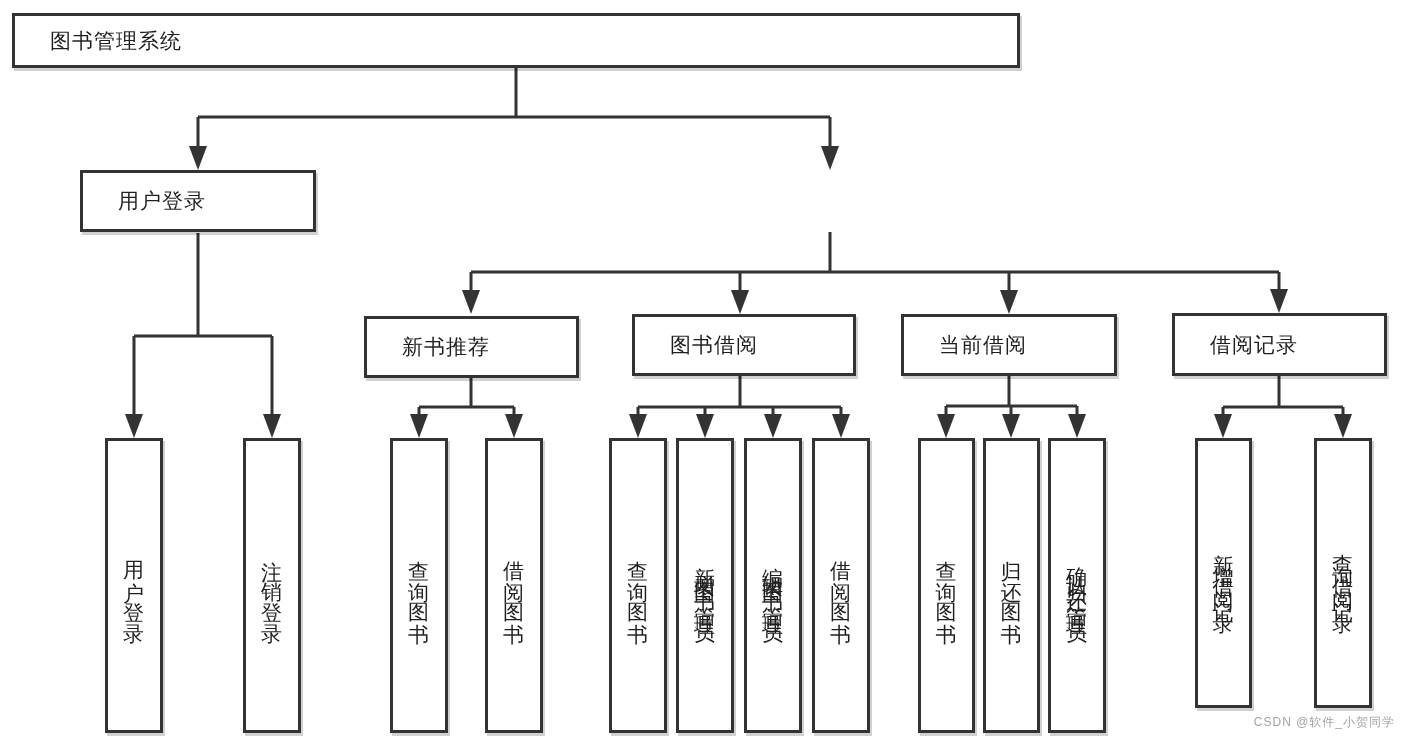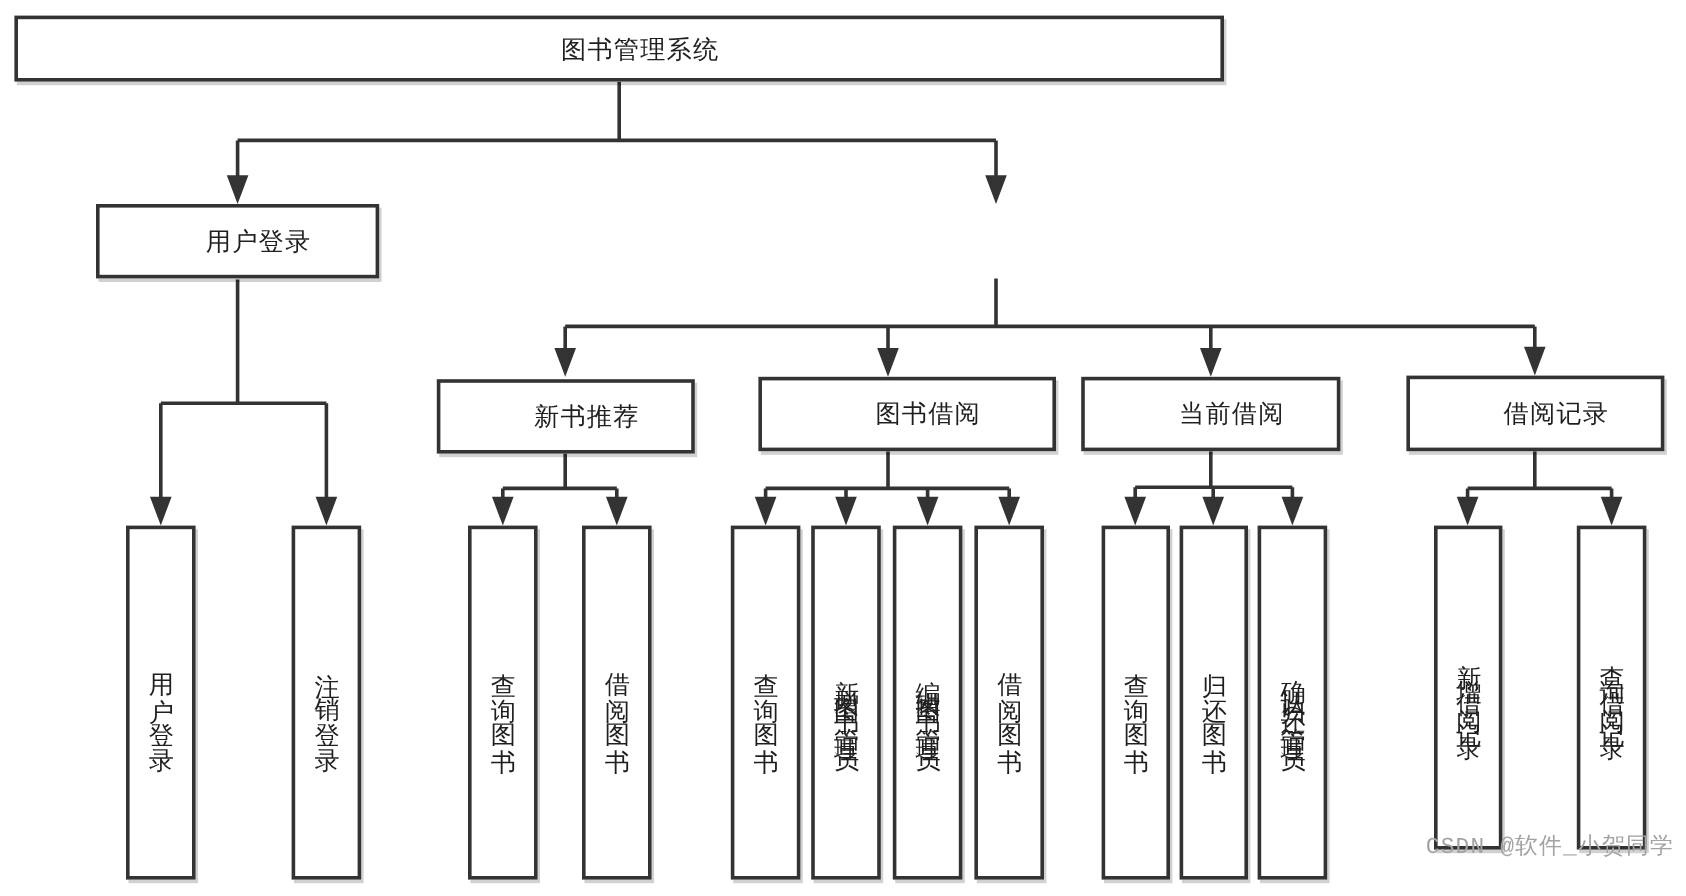--- a/index.html
+++ b/index.html
@@ -31,21 +31,21 @@
     stroke: none;
   }
   .node {
     position: absolute;
     box-sizing: border-box;
     border: 3px solid #333333;
     background: #ffffff;
     box-shadow: 2px 3px 0 rgba(0,0,0,0.18);
     display: flex;
     align-items: center;
-    justify-content: center;
+    justify-content: flex-start;
     color: #1f1f1f;
     font-size: 21px;
     letter-spacing: 1px;
     text-align: center;
     padding-left: 35px;
   }
   .vnode {
     position: absolute;
     box-sizing: border-box;
     border: 3px solid #333333;
@@ -60,28 +60,27 @@
   .vnode .vtext {
     writing-mode: vertical-rl;
     line-height: 1;
     white-space: nowrap;
   }
   .v4 { letter-spacing: 21px; }
   .v6 { letter-spacing: 12px; }
   .v9 { letter-spacing: 8px; }
   .watermark {
     position: absolute;
-    top: 692px;
+    top: 714px;
     right: 10px;
-    font-size: 19px;
+    font-size: 12px;
     color: #a3a3a3;
     letter-spacing: 1px;
     white-space: nowrap;
     z-index: 5;
-    font-family: Liberation Mono, monospace;
   }
 </style>
 </head>
 <body>
 
 <div class="canvas">
 
   <svg class="wires" width="1405" height="747" viewBox="0 0 1405 747" xmlns="http://www.w3.org/2000/svg">
     <defs>
       <g id="arr">
@@ -121,21 +120,21 @@
     <span>图书管理系统</span>
   </div>
 
   <div class="node" style="left:80px; top:170px; width:236px; height:62px;">
     <span>用户登录</span>
   </div>
 
   <div class="node" style="left:364px; top:316px; width:215px; height:62px;">
     <span>新书推荐</span>
   </div>
-  <div class="node" style="left:632px; top:314px; width:248px; height:62px;">
+  <div class="node" style="left:632px; top:314px; width:224px; height:62px;">
     <span>图书借阅</span>
   </div>
   <div class="node" style="left:901px; top:314px; width:216px; height:62px;">
     <span>当前借阅</span>
   </div>
   <div class="node" style="left:1172px; top:313px; width:215px; height:63px;">
     <span>借阅记录</span>
   </div>
 
   <div class="vnode" style="left:105px; top:438px; width:58px; height:295px;">

